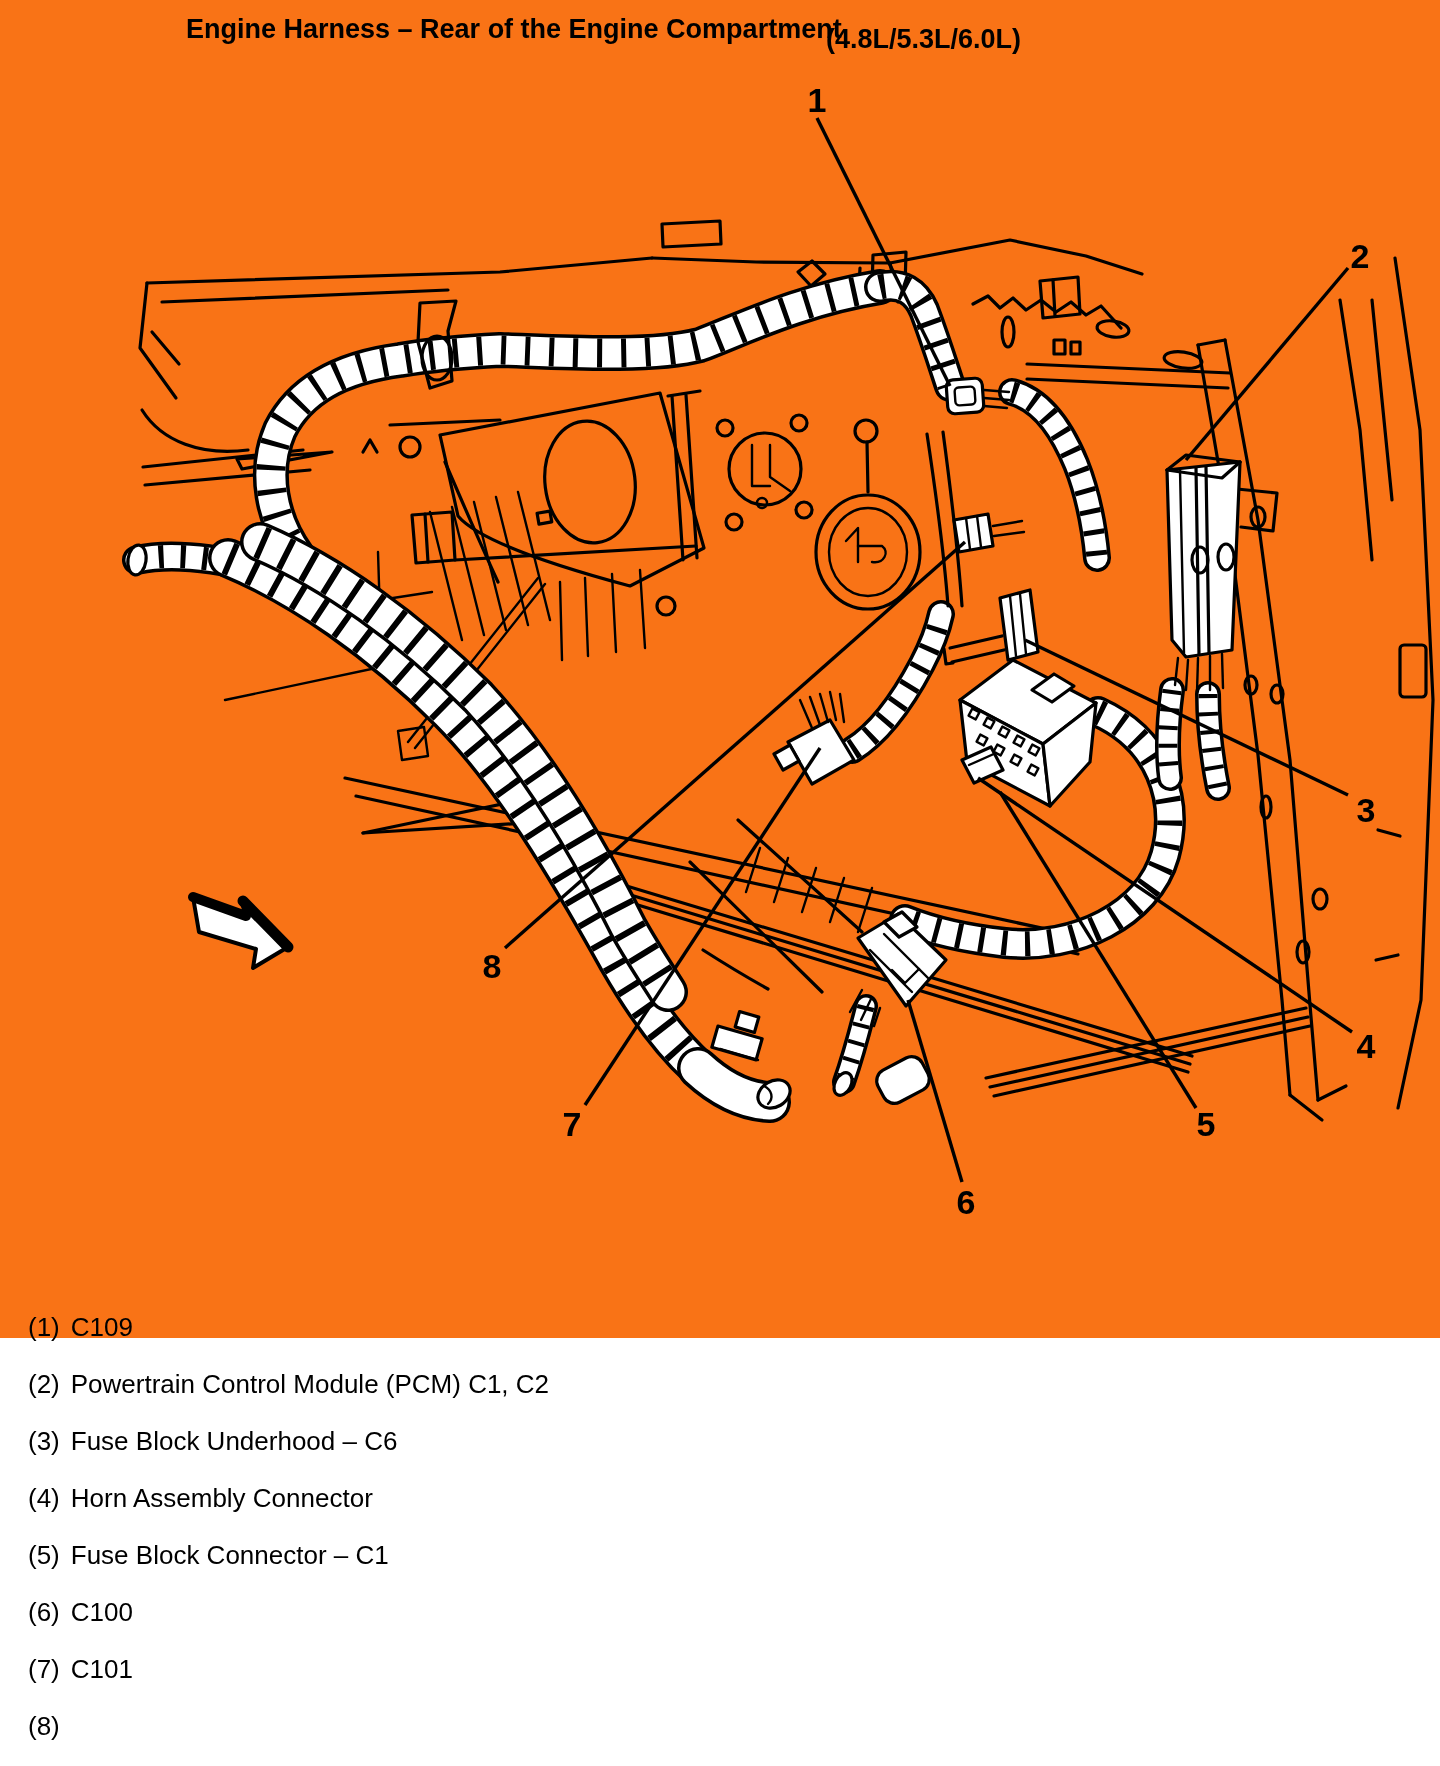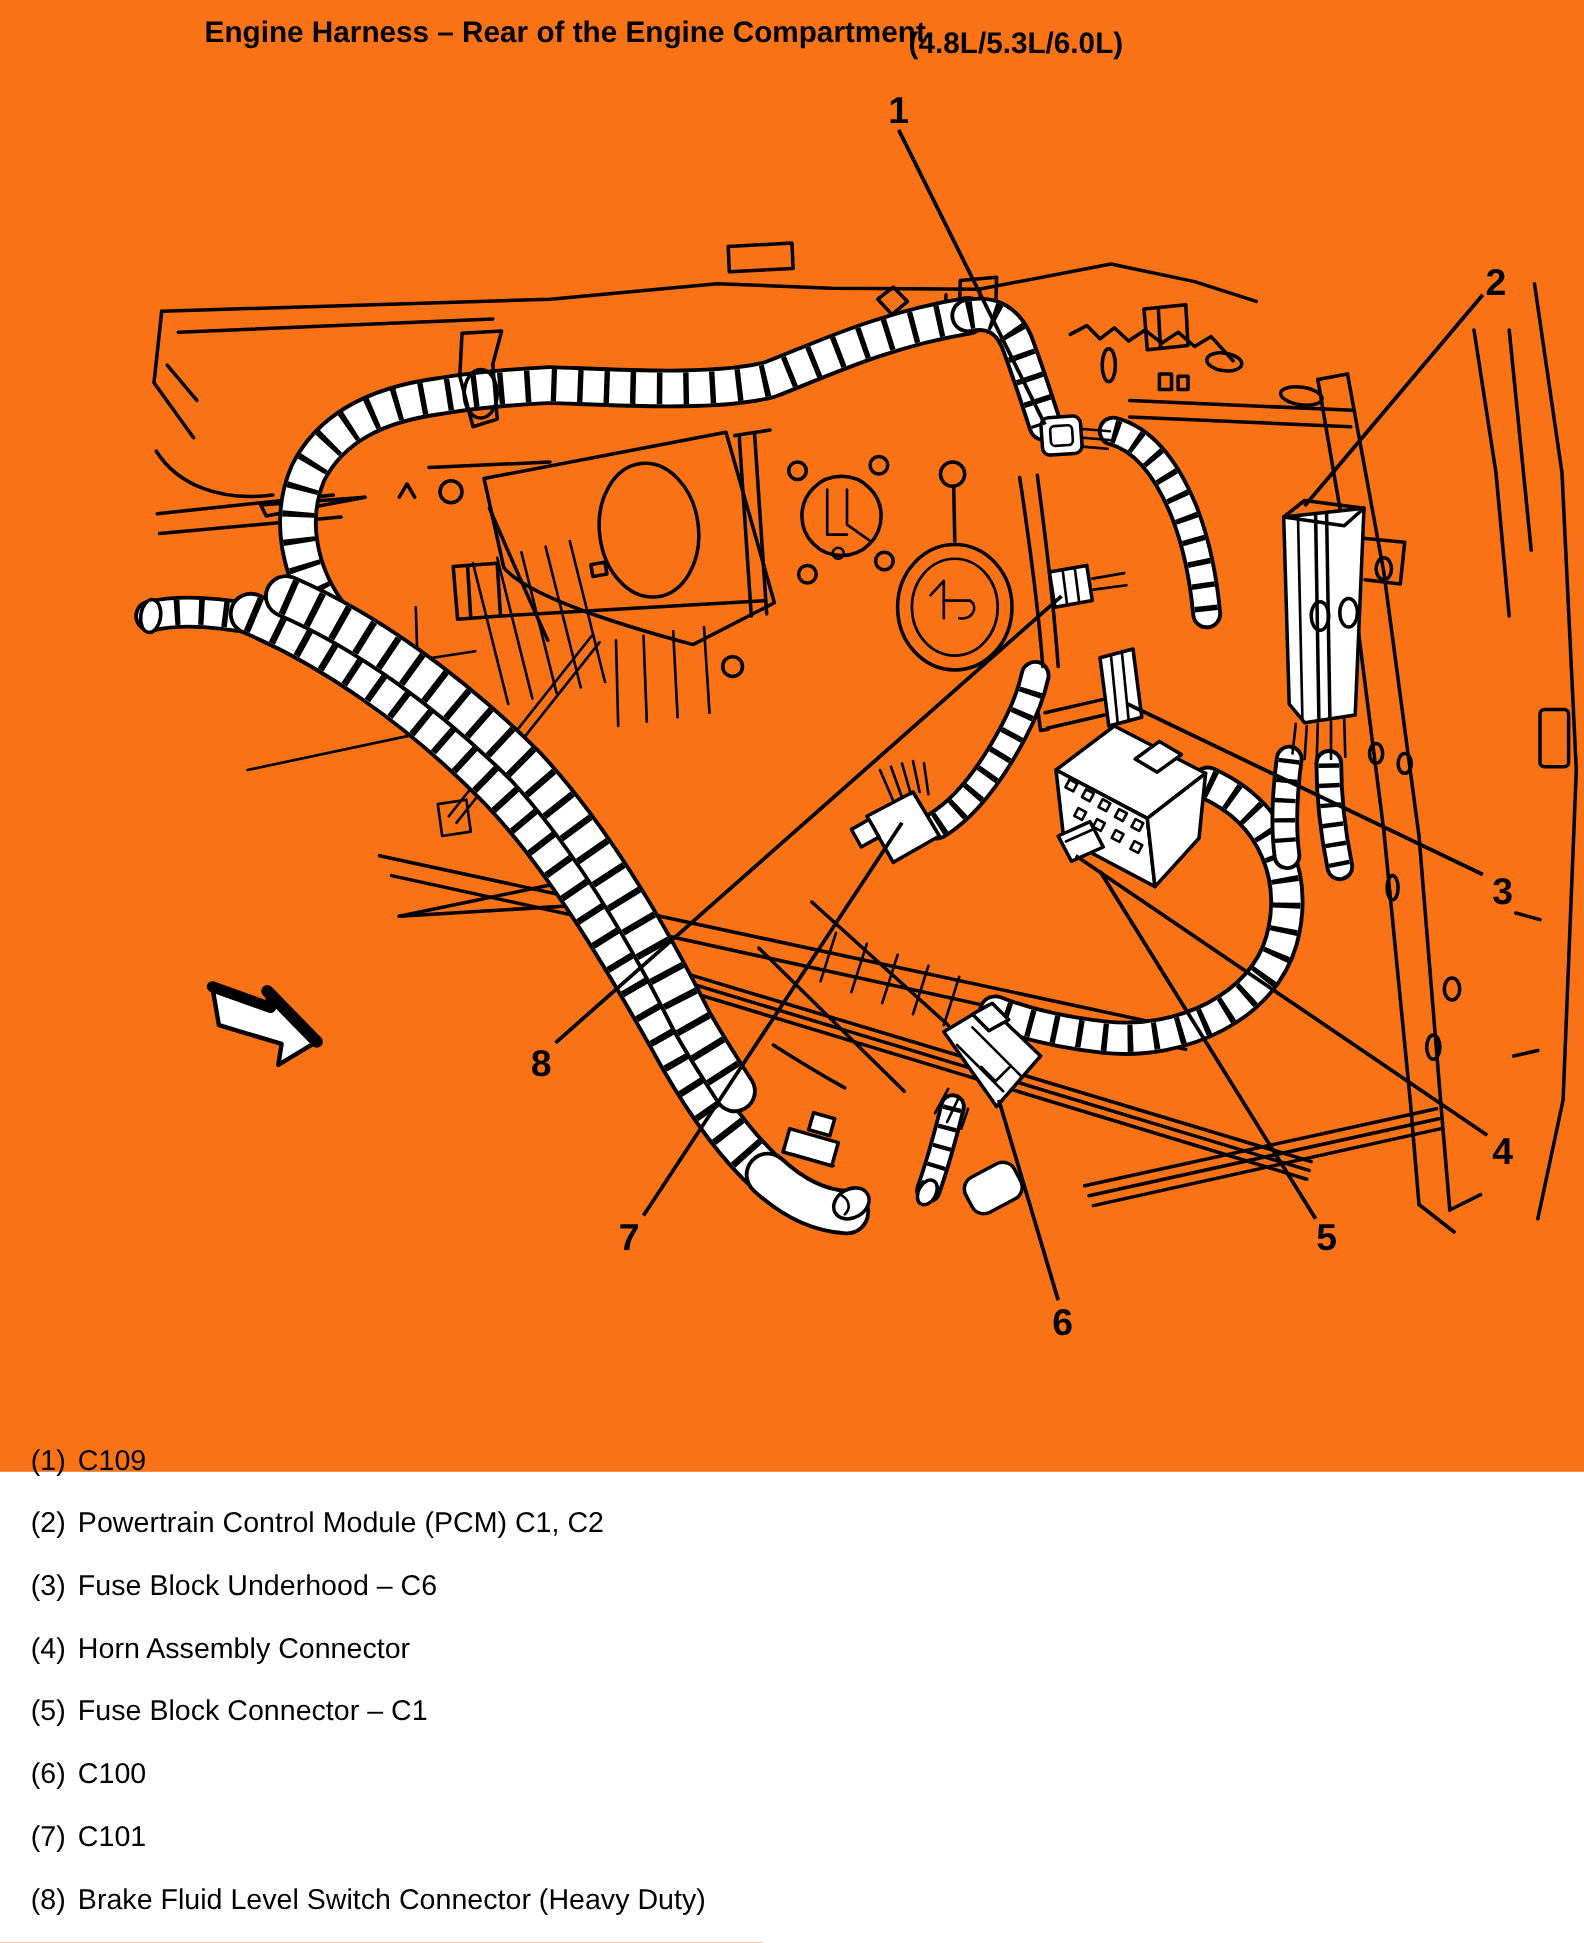--- a/index.html
+++ b/index.html
@@ -377,17 +377,16 @@
     <div class="legend-row">
       <span class="lkey">(6)</span>
       <span>C100</span>
     </div>
     <div class="legend-row">
       <span class="lkey">(7)</span>
       <span>C101</span>
     </div>
     <div class="legend-row">
       <span class="lkey">(8)</span>
-      <span>Brake Fluid Level Switch Connector (Heavy Duty)</span>
     </div>
   </div>
 
 </div>
 
 </body></html>

